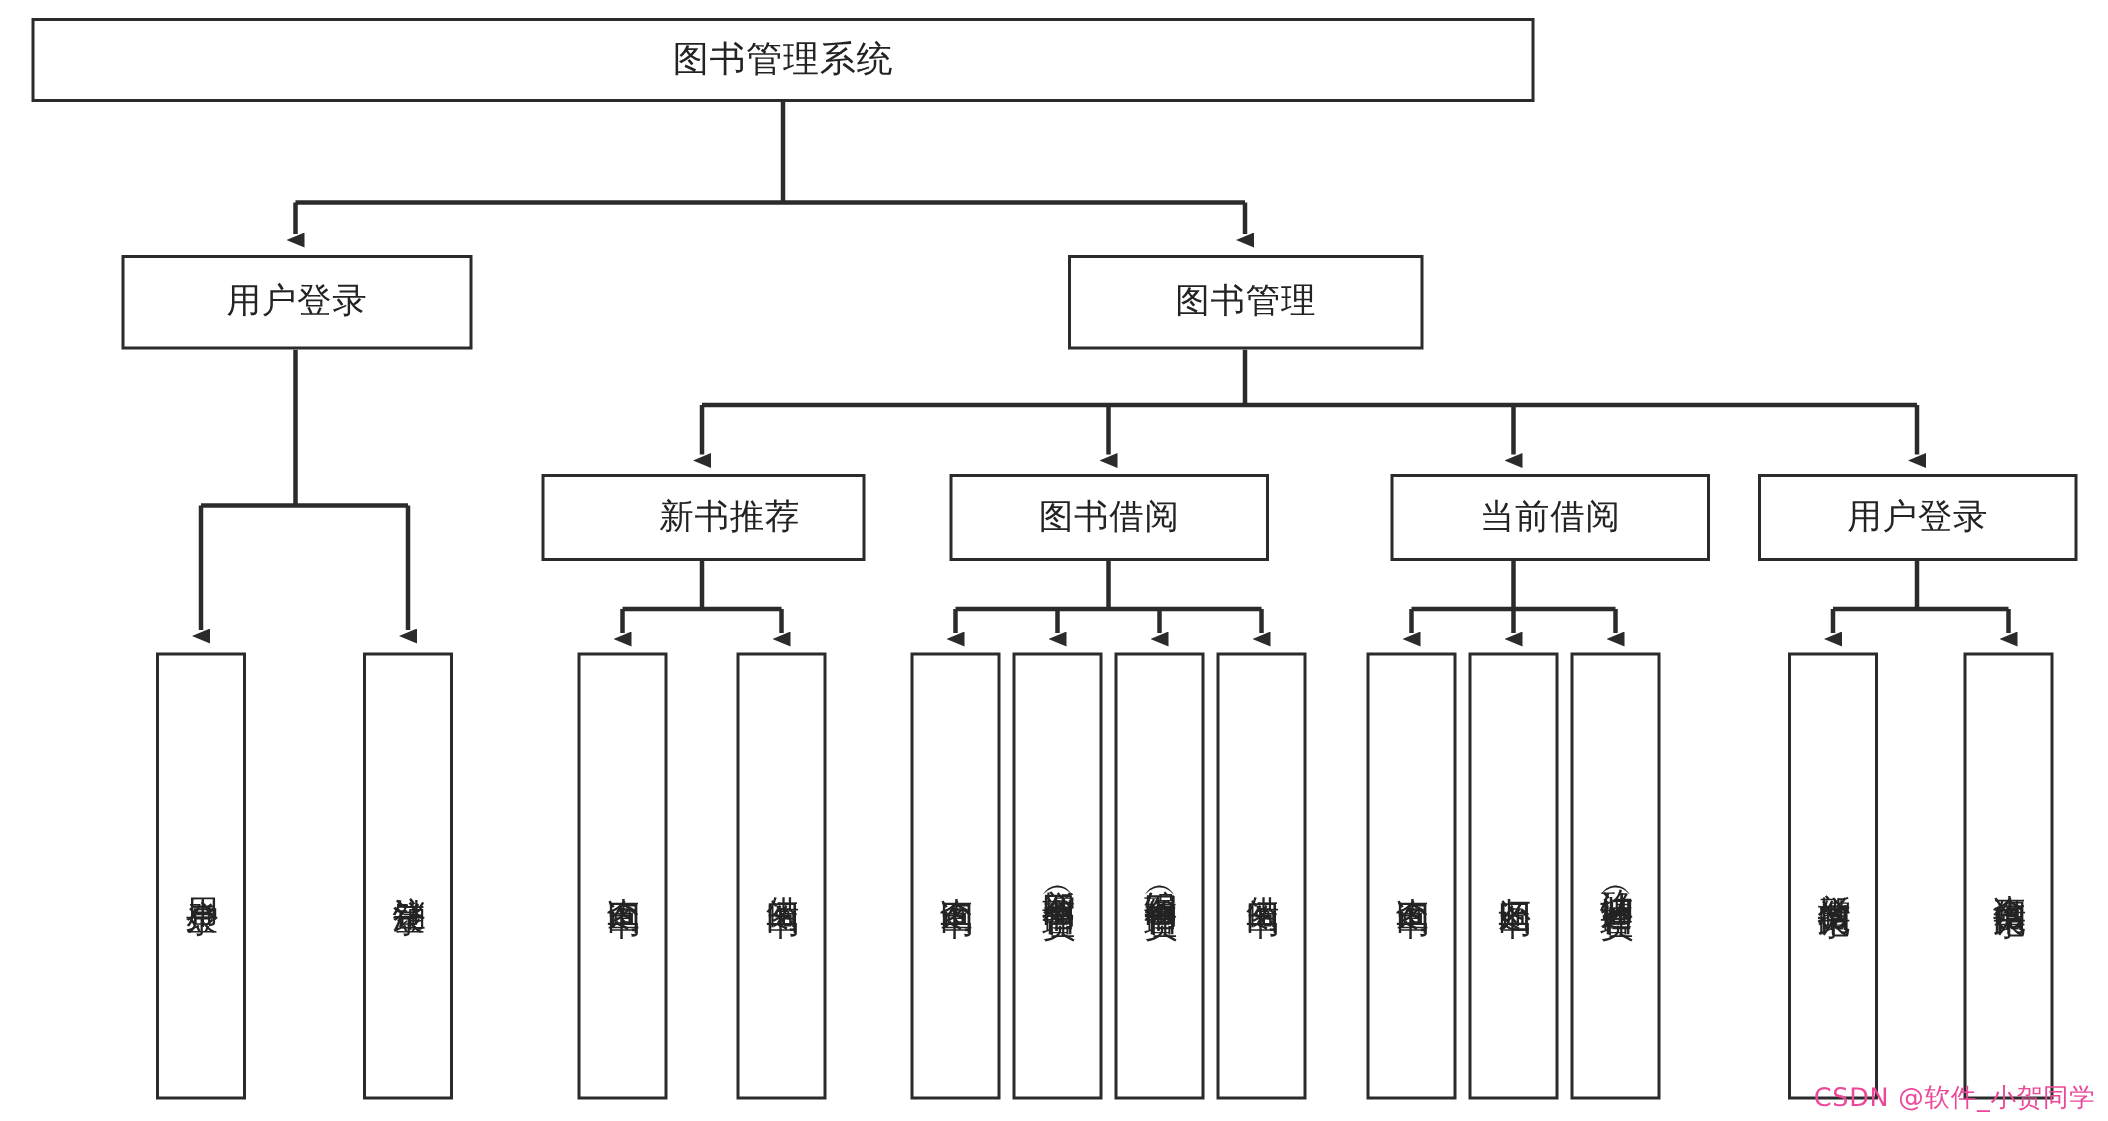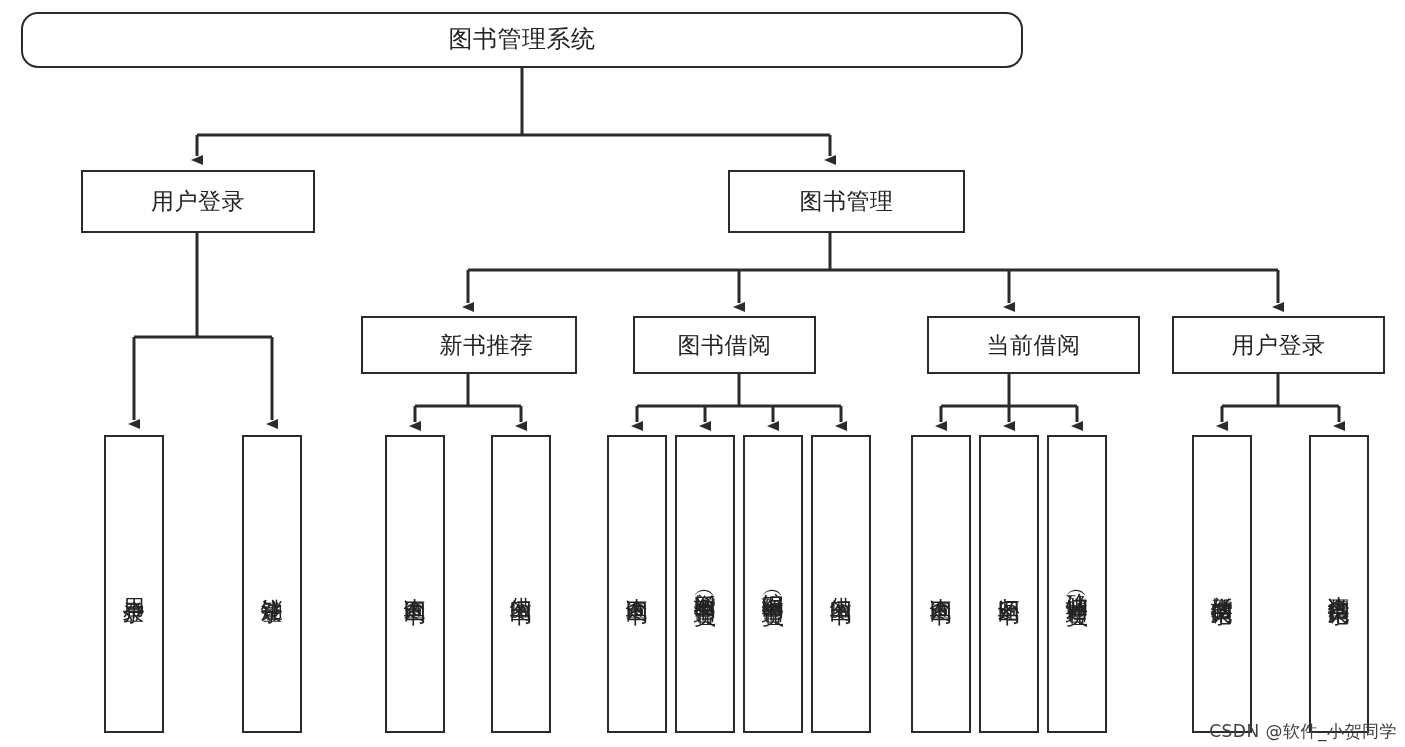--- a/index.html
+++ b/index.html
@@ -50,21 +50,21 @@
     letter-spacing:2px;
     line-height:1.25;
     white-space:nowrap;
     max-height:100%;
   }
   .watermark{
     position:absolute;
     right:8px;
     bottom:4px;
     font-size:17px;
-    color:#404040;
+    color:#ec4899;
     letter-spacing:0.5px;
     z-index:3;
     white-space:nowrap;
     font-family:"DejaVu Sans","Liberation Sans",sans-serif;
   }
 </style>
 </head>
 <body>
 
 <div id="canvas">
@@ -112,35 +112,35 @@
       <path d="M1009,406 L1009,422" marker-end="url(#arrow)"></path>
       <path d="M1077,406 L1077,422" marker-end="url(#arrow)"></path>
 
       <path d="M1278,374 L1278,406"></path>
       <path d="M1222,406 L1339,406"></path>
       <path d="M1222,406 L1222,422" marker-end="url(#arrow)"></path>
       <path d="M1339,406 L1339,422" marker-end="url(#arrow)"></path>
     </g>
   </svg>
 
-  <div class="node node-root" style="left:21px; top:12px; width:1002px; height:56px;border-radius:17px;">
+  <div class="node node-root" style="left:21px; top:12px; width:1002px; height:56px;">
     <span class="label">图书管理系统</span>
   </div>
 
   <div class="node" style="left:81px; top:170px; width:234px; height:63px;">
     <span class="label">用户登录</span>
   </div>
-  <div class="node" style="left:712px; top:170px; width:237px; height:63px;margin-left:16px;">
+  <div class="node" style="left:712px; top:170px; width:237px; height:63px;">
     <span class="label">图书管理</span>
   </div>
 
   <div class="node" style="left:361px; top:316px; width:216px; height:58px;padding-left:35px;">
     <span class="label">新书推荐</span>
   </div>
-  <div class="node" style="left:633px; top:316px; width:183px; height:58px;">
+  <div class="node" style="left:633px; top:316px; width:213px; height:58px;">
     <span class="label">图书借阅</span>
   </div>
   <div class="node" style="left:903px; top:316px; width:213px; height:58px;margin-left:24px;">
     <span class="label">当前借阅</span>
   </div>
   <div class="node" style="left:1172px; top:316px; width:213px; height:58px;">
     <span class="label">用户登录</span>
   </div>
 
   <div class="node leaf" style="left:104px; top:435px; width:60px; height:298px;">

